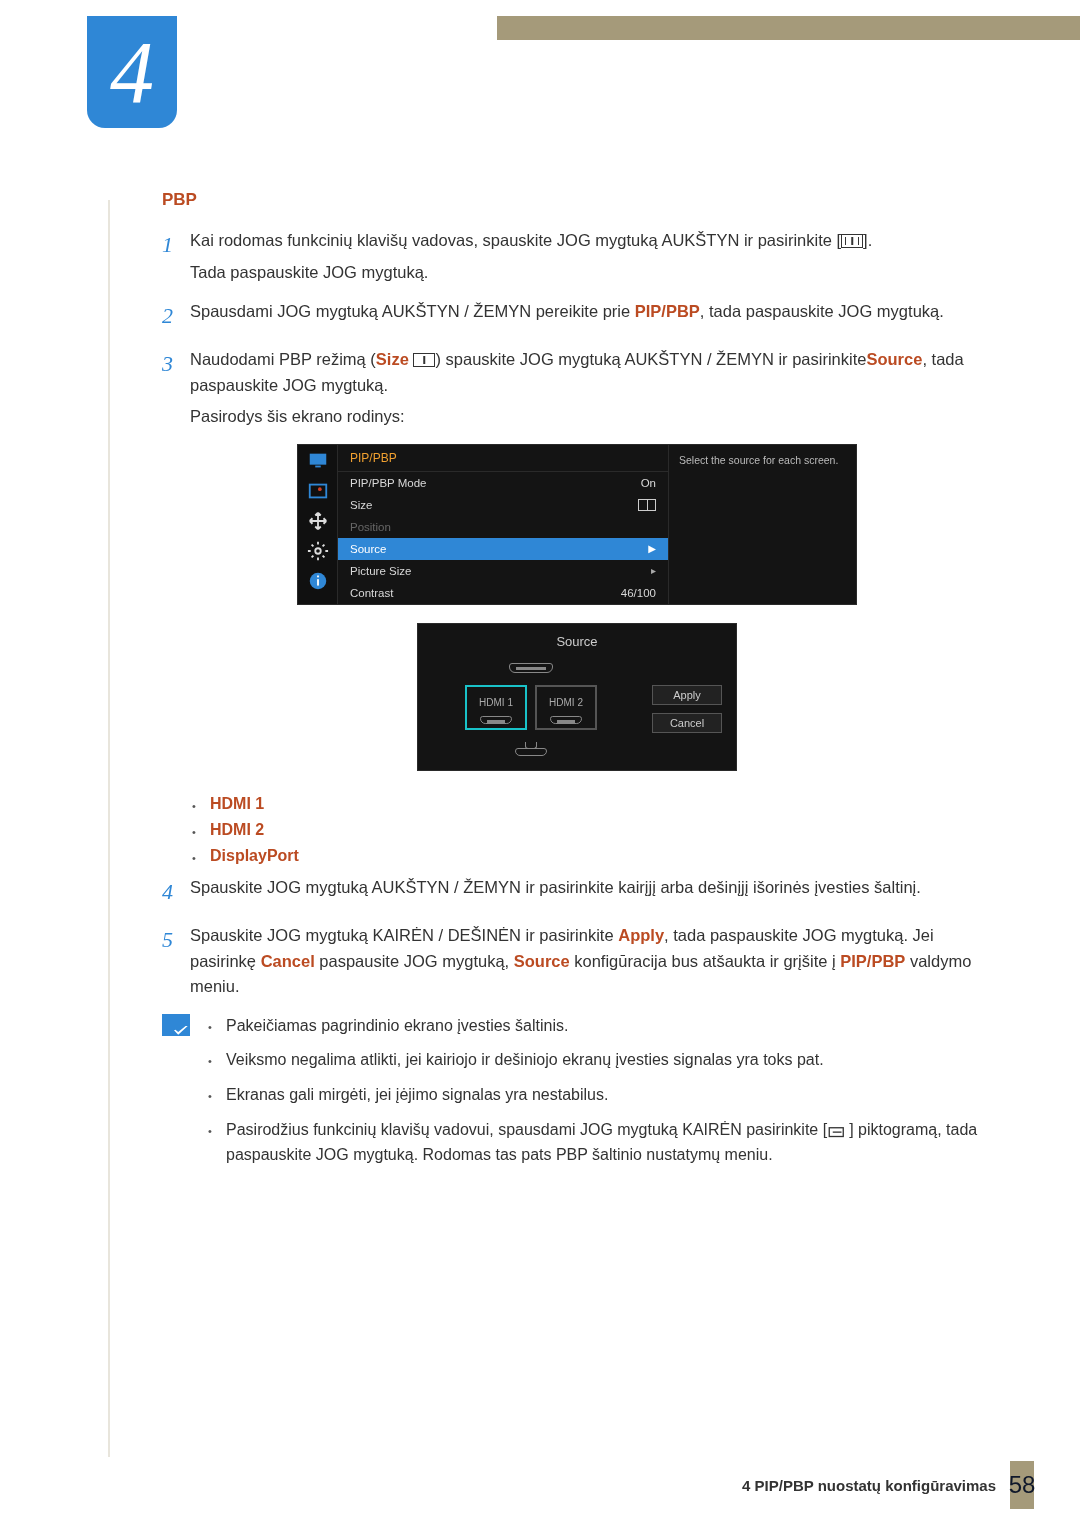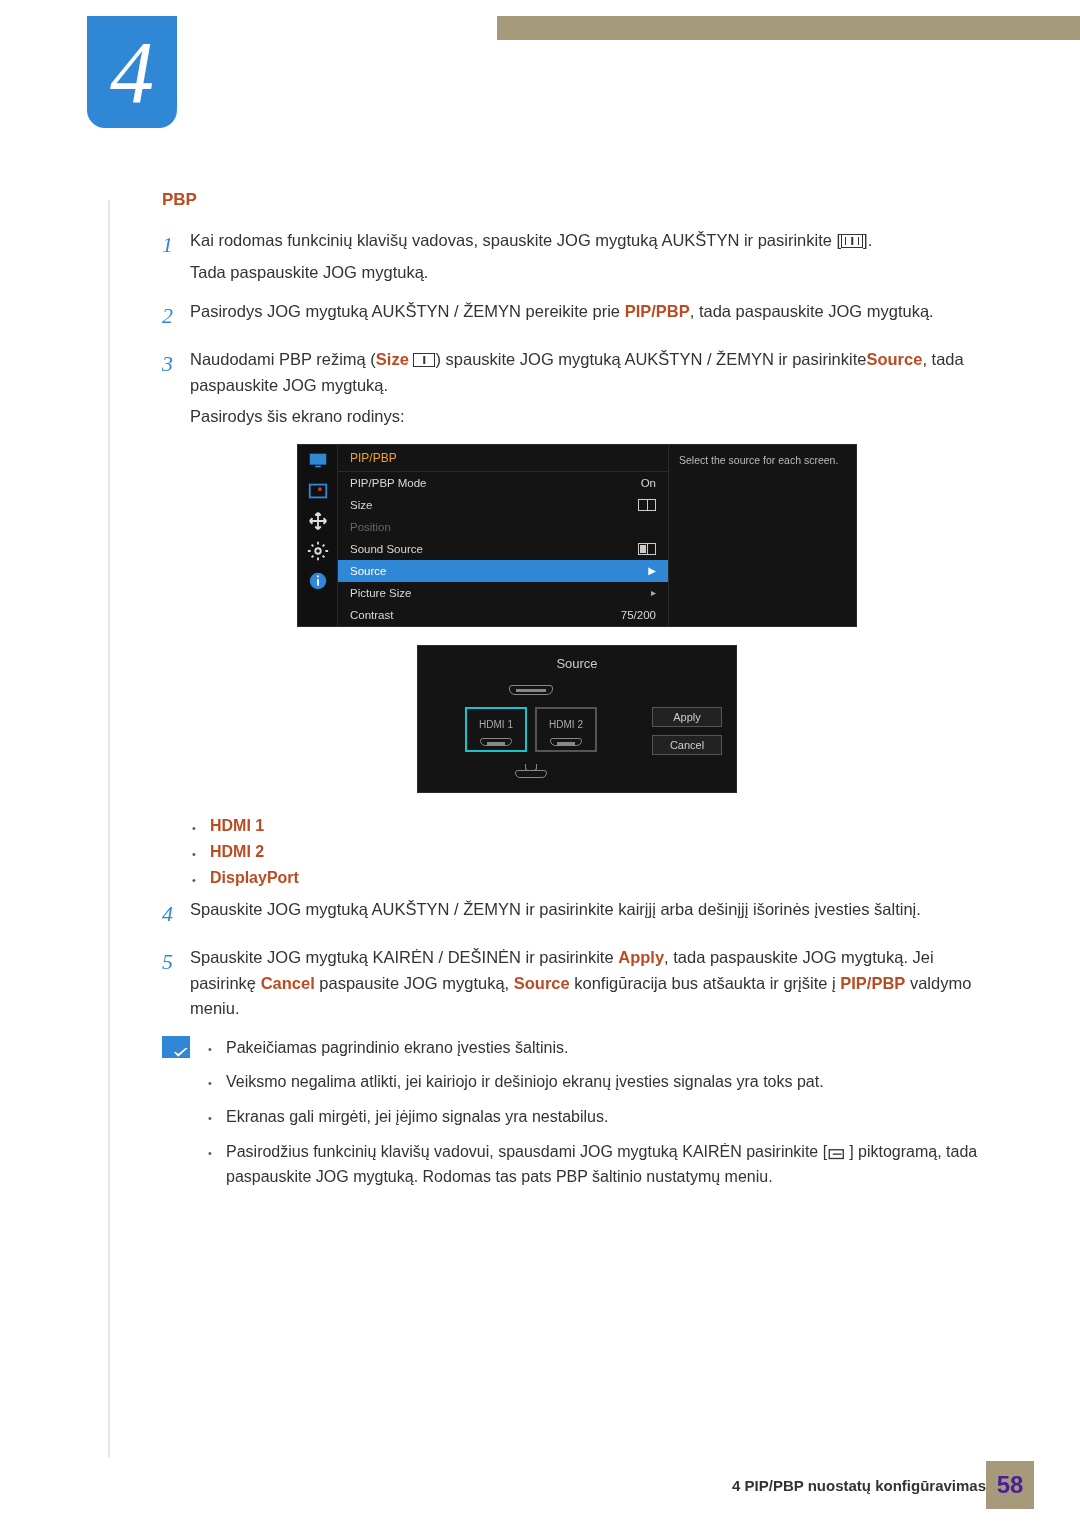--- a/index.html
+++ b/index.html
@@ -68,23 +68,23 @@
   .redlist li { color:#bb4b22; font-weight:bold; font-size:16px; margin-bottom:8px; position:relative; padding-left:18px; }
   .redlist li::before { content:"•"; position:absolute; left:0; color:#555; font-weight:normal; font-size:11px; top:5px; }
 
   .note-row { display:flex; gap:18px; margin-top:12px;justify-content:space-between; }
   .note-ic { width:28px; height:22px; flex-shrink:0; background:#2f87d6; position:relative; }
   .note-ic::after { content:""; position:absolute; right:2px; bottom:1px; width:14px; height:9px; background:#fff; clip-path: polygon(0 50%, 30% 100%, 100% 0, 85% 0, 30% 70%, 10% 45%); }
   .note-list { list-style:none; flex:1; }
   .note-list li { position:relative; padding-left:18px; margin-bottom:10px; font-size:16px; line-height:1.55; }
   .note-list li::before { content:"•"; position:absolute; left:0; color:#555; font-size:11px; top:5px; }
 
-  .footer { position:absolute; bottom:18px; right:46px; display:flex; align-items:center; }
+  .footer { position:absolute; bottom:18px; right:46px; display:flex; align-items:center; gap:14px; }
   .footer-txt { font-weight:bold; font-size:15px; color:#333; }
-  .page-box { width:48px; height:48px; background:#a59a7a; color:#4c1d95; display:flex; align-items:center; justify-content:center; font-size:24px; font-weight:bold; }
+  .page-box { width:24px; height:48px; background:#a59a7a; color:#0f172a; display:flex; align-items:center; justify-content:center; font-size:24px; font-weight:normal; }
 </style>
 </head>
 <body>
 
 <div class="page">
   <div class="khaki-bar"></div>
   <div class="chapter-badge">
     <span class="num">4</span>
   </div>
   <div class="vert-rule"></div>
@@ -96,21 +96,21 @@
       <li class="step">
         <span class="snum">1</span>
         <div class="sbody">
           <span>Kai rodomas funkcinių klavišų vadovas, spauskite JOG mygtuką AUKŠTYN ir pasirinkite [</span><span class="inline-icon menu"></span><span>].</span>
           <div class="sub">Tada paspauskite JOG mygtuką.</div>
         </div>
       </li>
       <li class="step">
         <span class="snum">2</span>
         <div class="sbody">
-          <span>Pasirodys JOG mygtuką AUKŠTYN / ŽEMYN pereikite prie </span><span class="kw-red">PIP/PBP</span><span>, tada paspauskite JOG mygtuką.</span>
+          <span>Spausdami JOG mygtuką AUKŠTYN / ŽEMYN pereikite prie </span><span class="kw-red">PIP/PBP</span><span>, tada paspauskite JOG mygtuką.</span>
         </div>
       </li>
       <li class="step">
         <span class="snum">3</span>
         <div class="sbody">
           <span>Naudodami PBP režimą (</span><span class="kw-red">Size</span> <span class="inline-icon pbp"></span><span>) spauskite JOG mygtuką AUKŠTYN / ŽEMYN ir pasirinkite</span><span class="kw-red">Source</span><span>, tada paspauskite JOG mygtuką.</span>
           <div class="sub">Pasirodys šis ekrano rodinys:</div>
         </div>
       </li>
     </ol>
@@ -158,37 +158,31 @@
                   <span>On</span>
                 </div>
               <div class="osd-row">
                   <span>Size</span>
                   <span class="pbp-val"></span>
                 </div>
               <div class="osd-row dim">
                   <span>Position</span>
                   <span></span>
                 </div>
-              <div class="osd-row">
-                  <span>Sound Source</span>
-                  <span class="pbp-val" style="position:relative">
-                    <span style="position:absolute;left:1px;top:1px;width:6px;height:8px;background:#ccc"></span>
-                  </span>
-                </div>
               <div class="osd-row sel">
                   <span>Source</span>
                   <span class="tri">▶</span>
                 </div>
               <div class="osd-row">
                   <span>Picture Size</span>
                   <span class="tri">▸</span>
                 </div>
               <div class="osd-row">
                   <span>Contrast</span>
-                  <span>75/200</span>
+                  <span>46/100</span>
                 </div>
             </div>
             <div class="osd-help">Select the source for each screen.</div>
           </div>
         </div>
       </div>
     </div>
 
     <div class="src-dialog-wrap">
       <div class="src-dialog">

